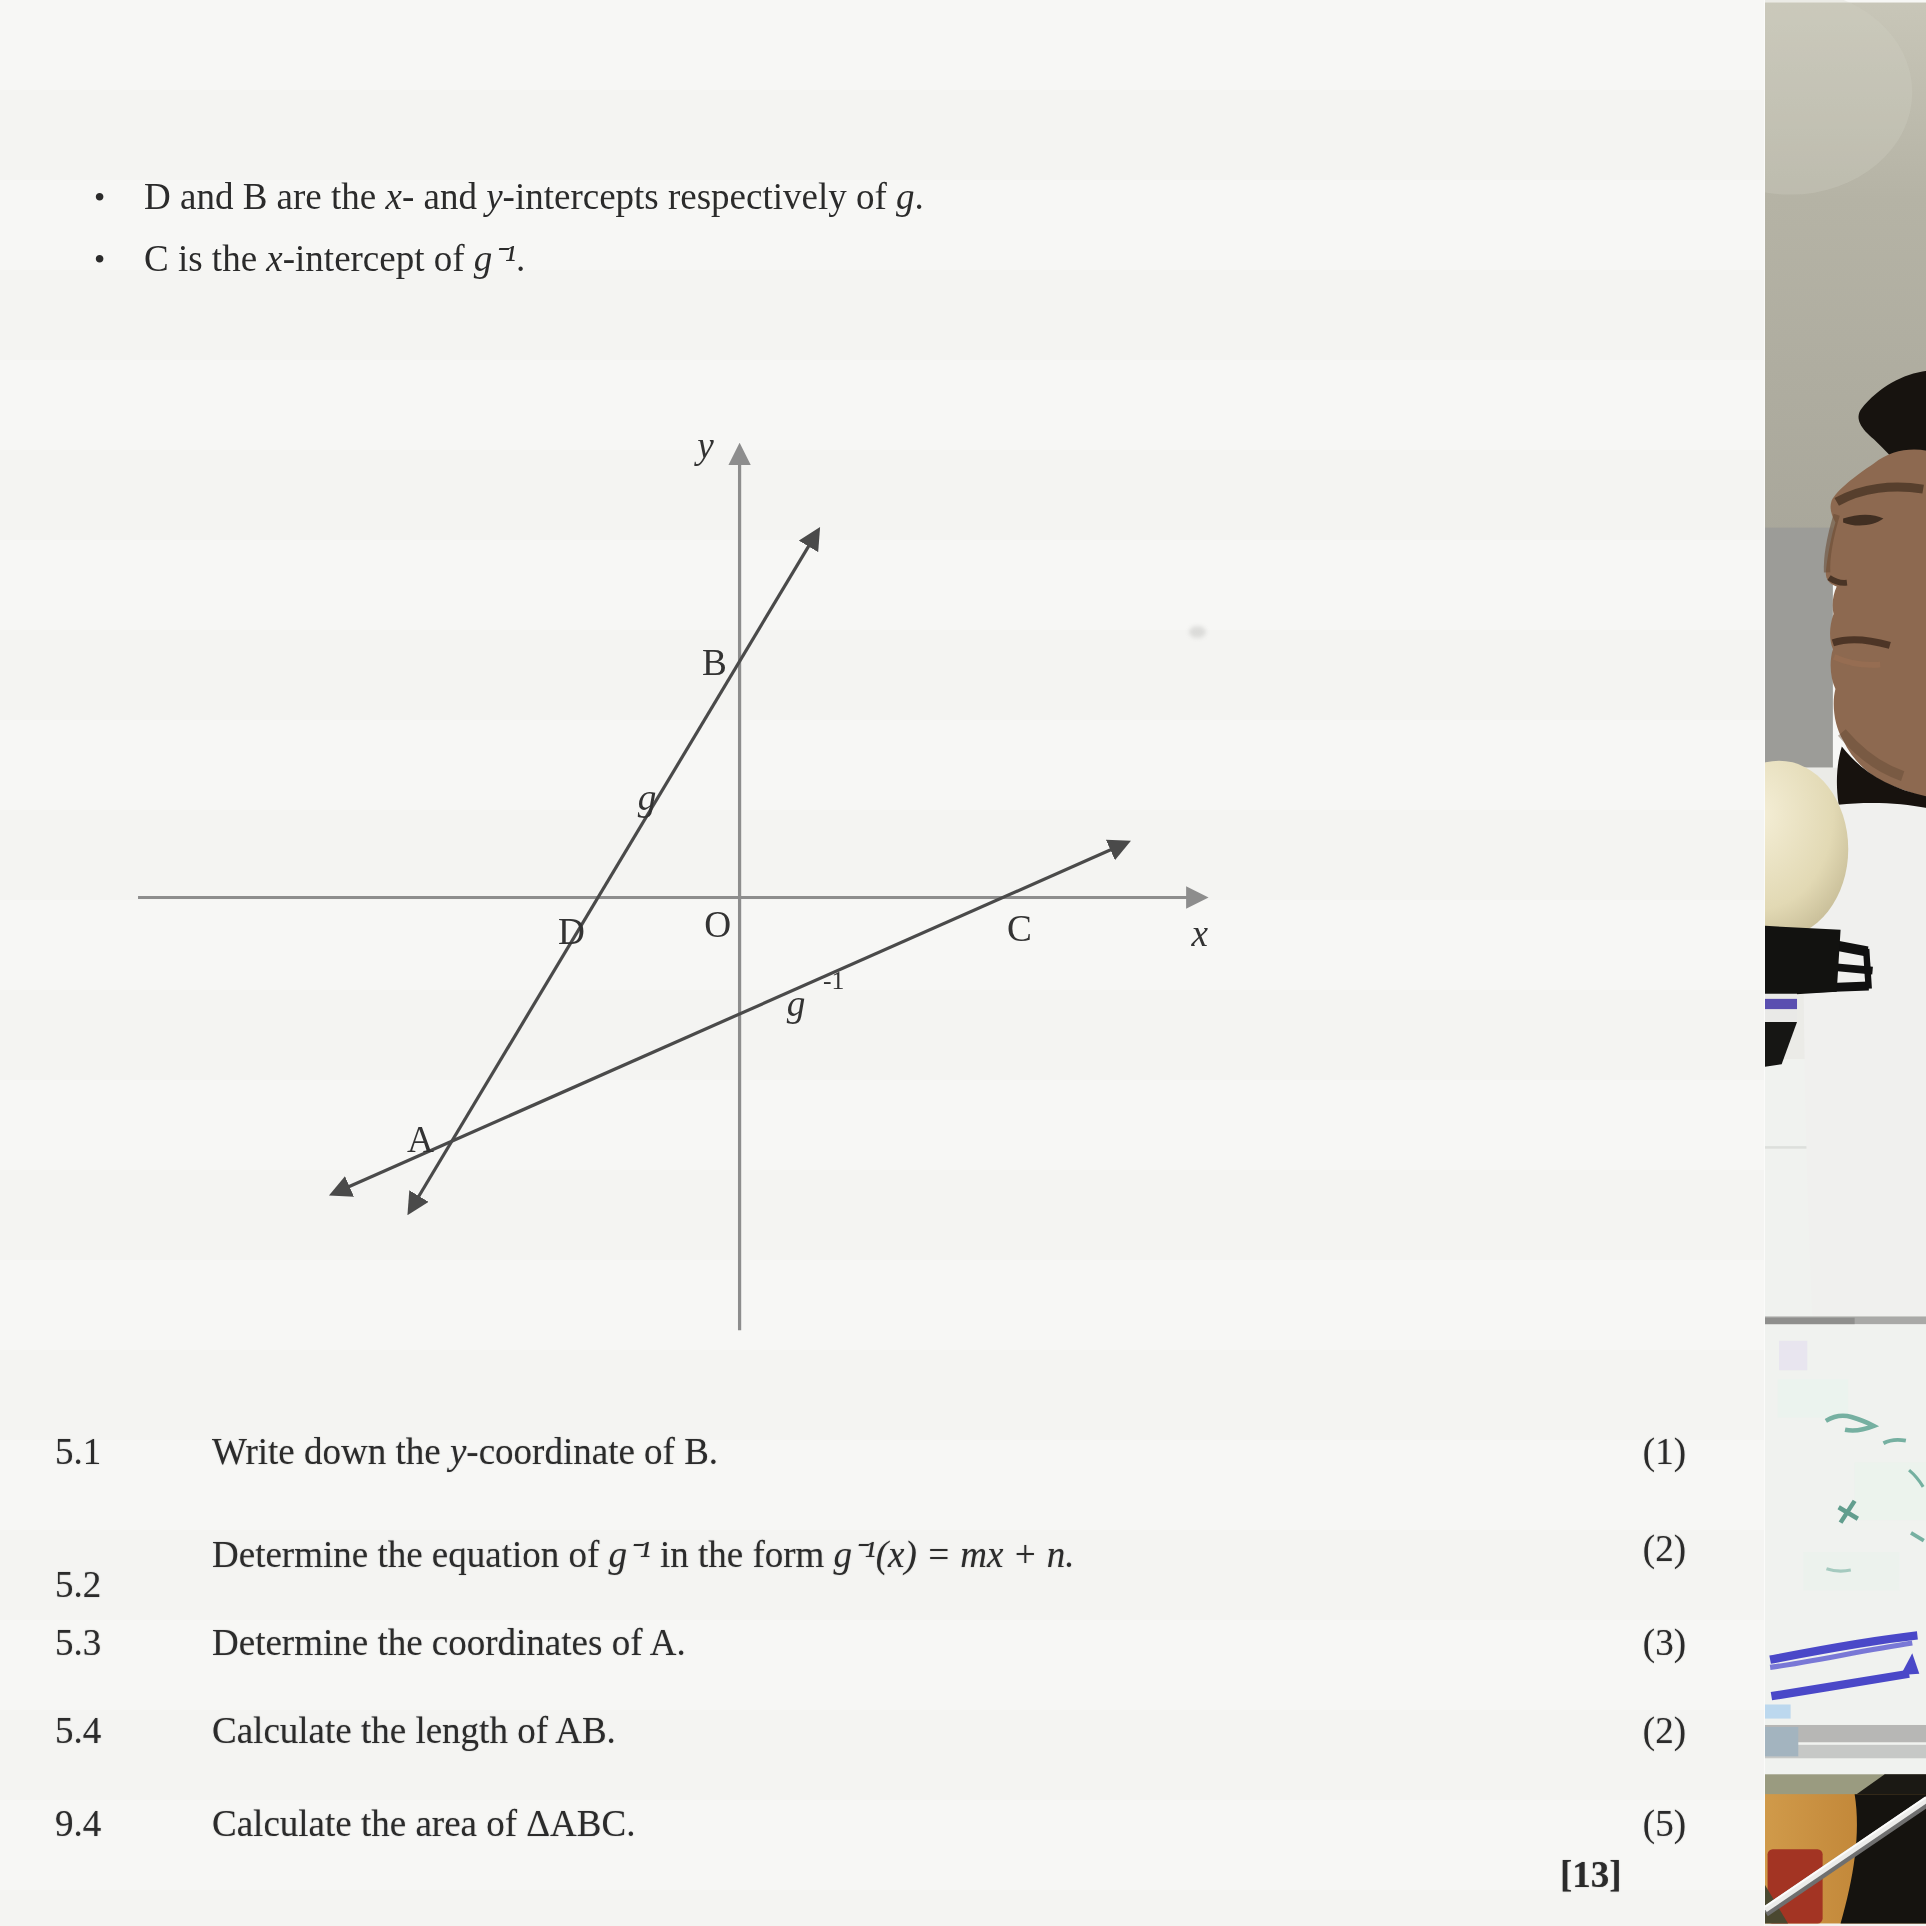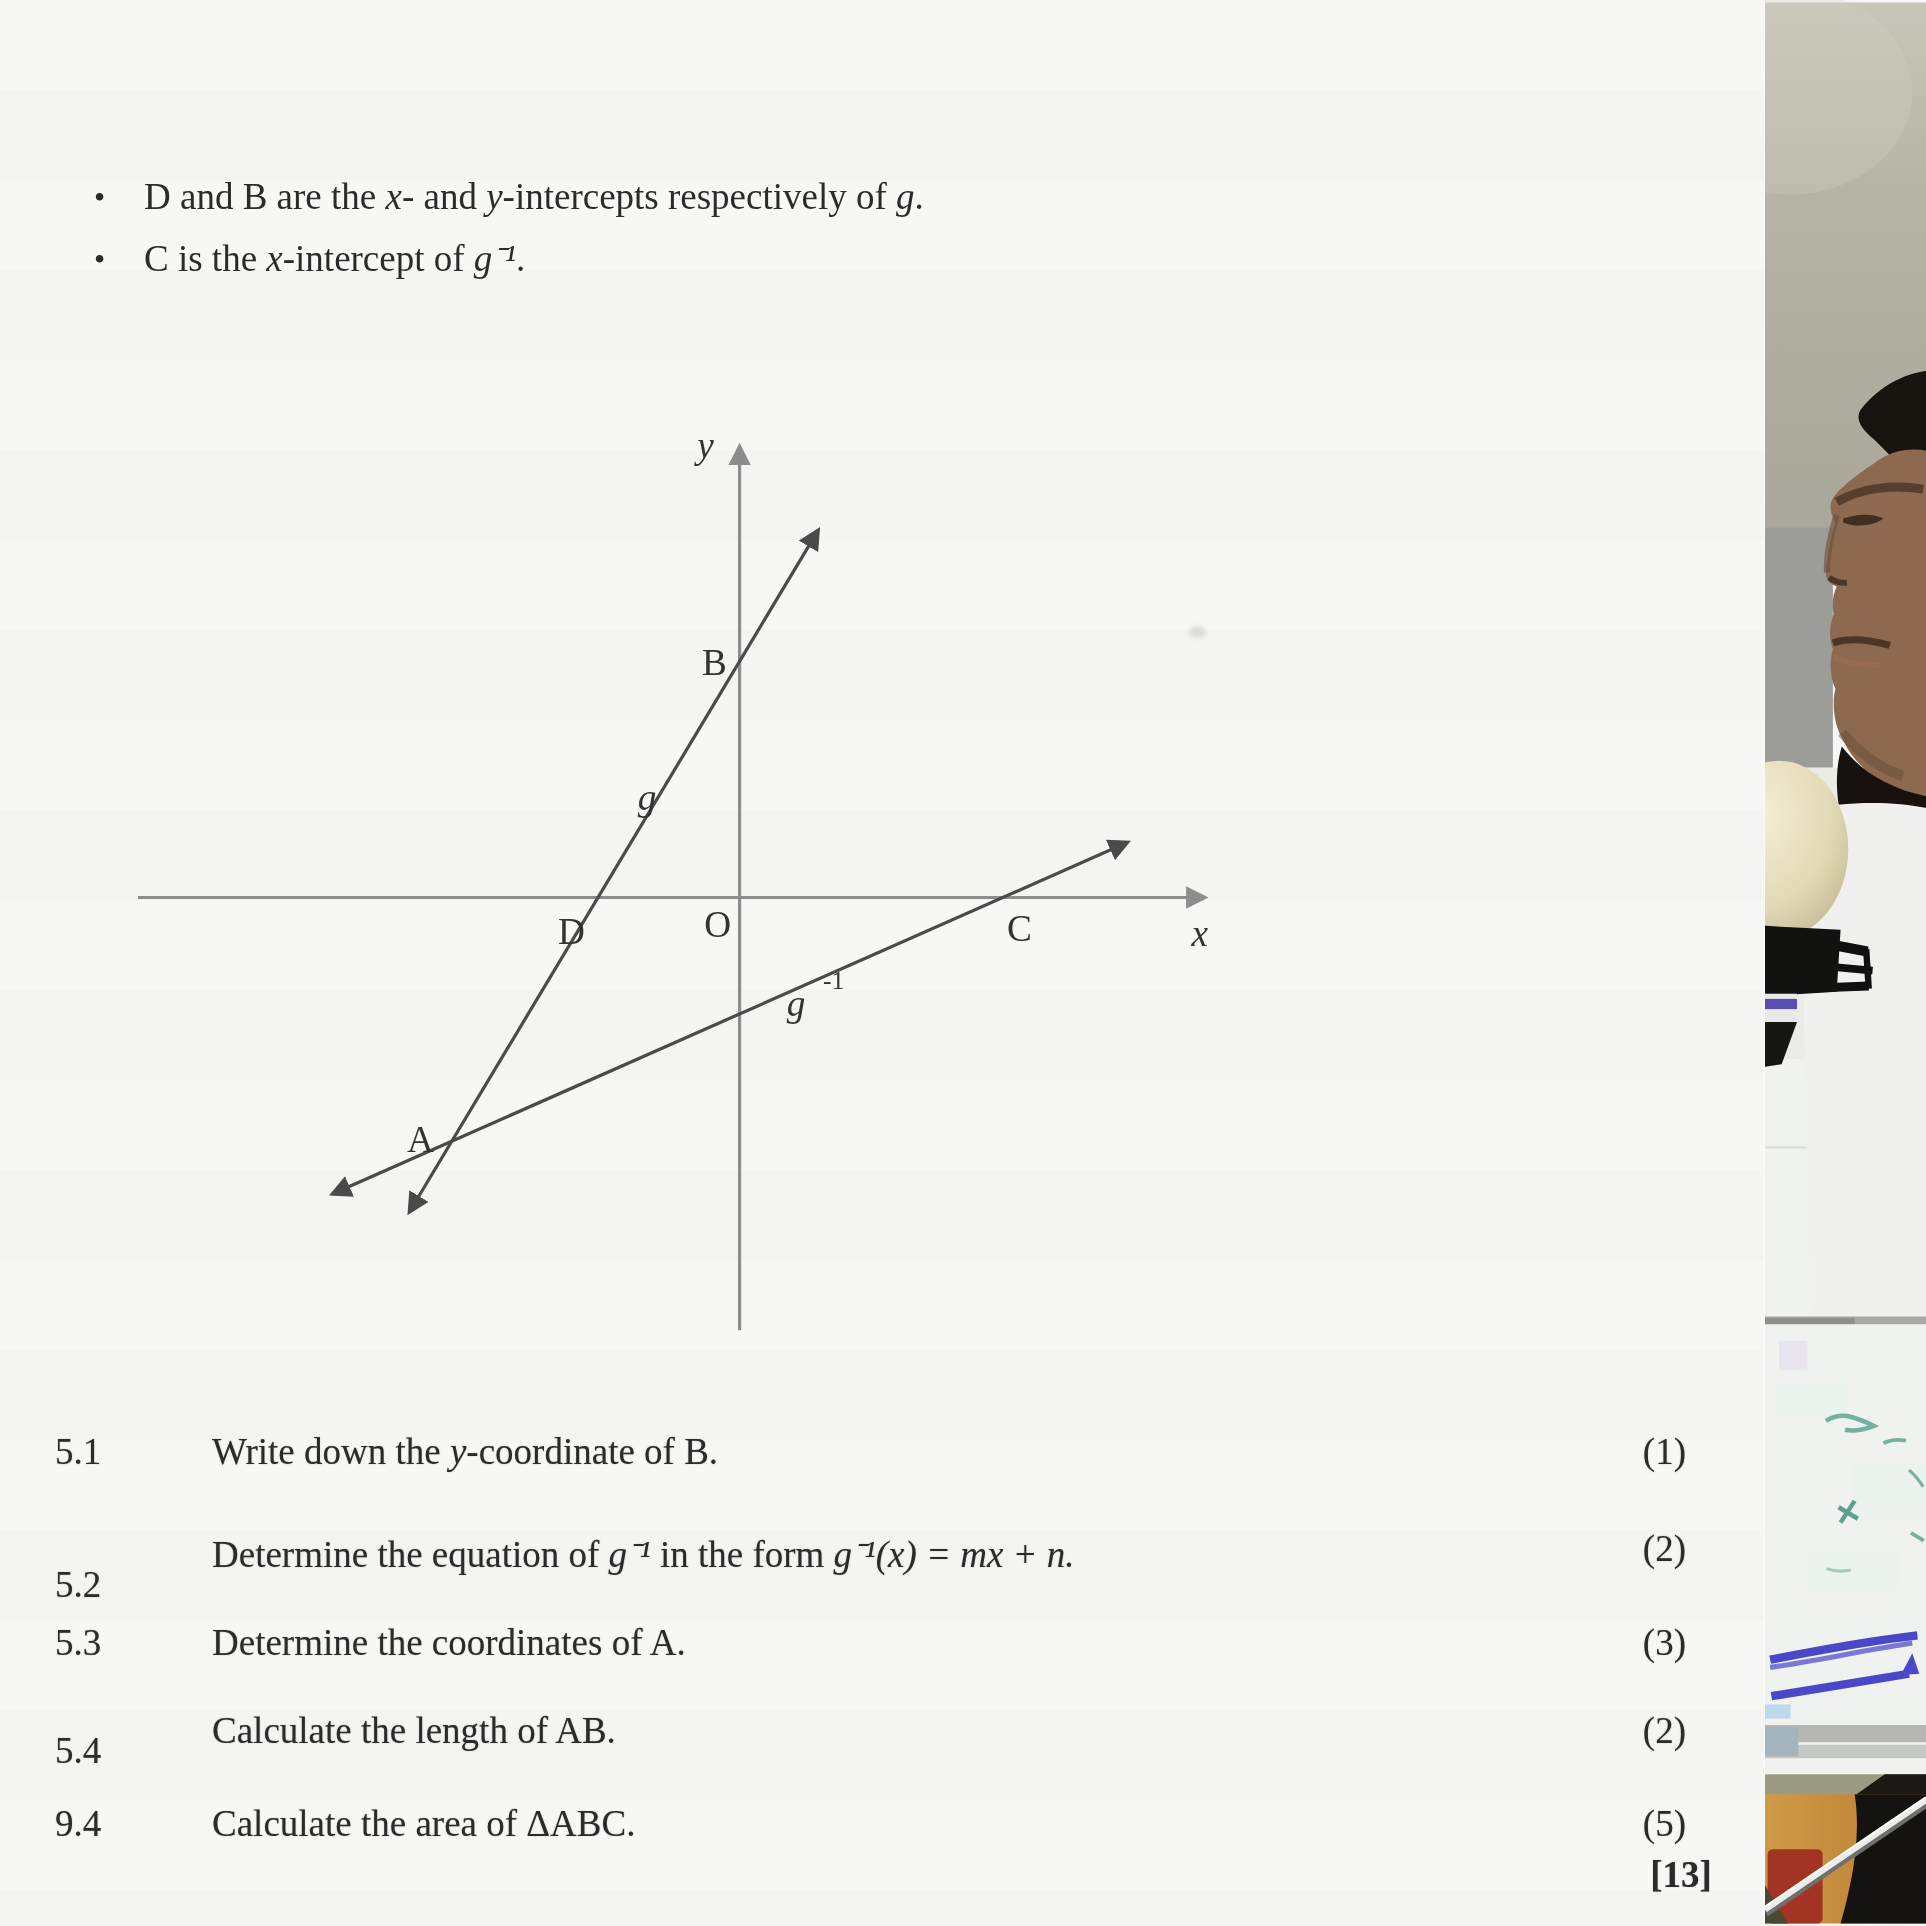--- a/index.html
+++ b/index.html
@@ -8,21 +8,21 @@
         font-family:"Liberation Serif", serif;color:#2b2b2b;}
   .paper-text{position:absolute;color:#2b2b2b;text-shadow:0 0 1.3px rgba(40,40,40,.38);}
   .title{left:59px;top:27px;font-size:48px;font-weight:bold;letter-spacing:0.6px;}
   .intro{left:59px;top:127px;font-size:37px;white-space:nowrap;}
   .m{font-style:italic;}
   .bullet-row{position:absolute;left:74px;font-size:37px;white-space:nowrap;margin-left:20px;}
   .bullet-dot{display:inline-block;width:50px;font-size:32px;vertical-align:1.3px;}
   .q-num{position:absolute;left:55px;font-size:37px;}
   .q-text{position:absolute;left:212px;font-size:37px;white-space:nowrap;}
   .q-marks{position:absolute;left:1560px;width:126px;text-align:right;font-size:37px;}
-  .total{position:absolute;left:1604px;width:154px;text-align:center;font-size:37px;font-weight:bold;}
+  .total{position:absolute;left:1560px;width:154px;text-align:left;font-size:37px;font-weight:bold;}
   #diagram-svg{position:absolute;left:0;top:0;pointer-events:none;}
   .axis{stroke:#8d8d8d;stroke-width:5;fill:none;}
   .fline{stroke:#4a4a4a;stroke-width:5;fill:none;}
   .dlabel{font-family:"Liberation Serif",serif;font-size:58px;fill:#333;}
   .dit{font-style:italic;}
   .dsup{font-size:40px;}
   #video{position:absolute;left:1764px;top:0;width:162px;height:1926px;overflow:hidden;
          border-left:1.9px solid #fbfbfa;}
   #video svg{display:block;filter:blur(0.4px);}
   .speck{position:absolute;left:1189px;top:626px;width:16.7px;height:11.6px;border-radius:50%;
@@ -81,21 +81,21 @@
     <div class="paper-text q-num" style="top:1527px;margin-top:36px;">5.2</div>
     <div class="paper-text q-text" style="top:1527px;"><span>Determine the equation of </span><span class="m">g⁻¹</span><span> in the form </span><span class="m">g⁻¹(x) = mx + n.</span></div>
     <div class="paper-text q-marks" style="top:1527px;">(2)</div>
   </div>
   <div>
     <div class="paper-text q-num" style="top:1621px;">5.3</div>
     <div class="paper-text q-text" style="top:1621px;"><span>Determine the coordinates of A.</span></div>
     <div class="paper-text q-marks" style="top:1621px;">(3)</div>
   </div>
   <div>
-    <div class="paper-text q-num" style="top:1709px;margin-top:20px;">5.4</div>
+    <div class="paper-text q-num" style="top:1709px;">5.4</div>
     <div class="paper-text q-text" style="top:1709px;font-family:Liberation Serif, serif;"><span>Calculate the length of AB.</span></div>
     <div class="paper-text q-marks" style="top:1709px;">(2)</div>
   </div>
   <div>
     <div class="paper-text q-num" style="top:1802px;">9.4</div>
     <div class="paper-text q-text" style="top:1802px;"><span>Calculate the area of ΔABC.</span></div>
     <div class="paper-text q-marks" style="top:1802px;">(5)</div>
   </div>
   <div class="paper-text total" style="top:1853px;">[13]</div>
 

